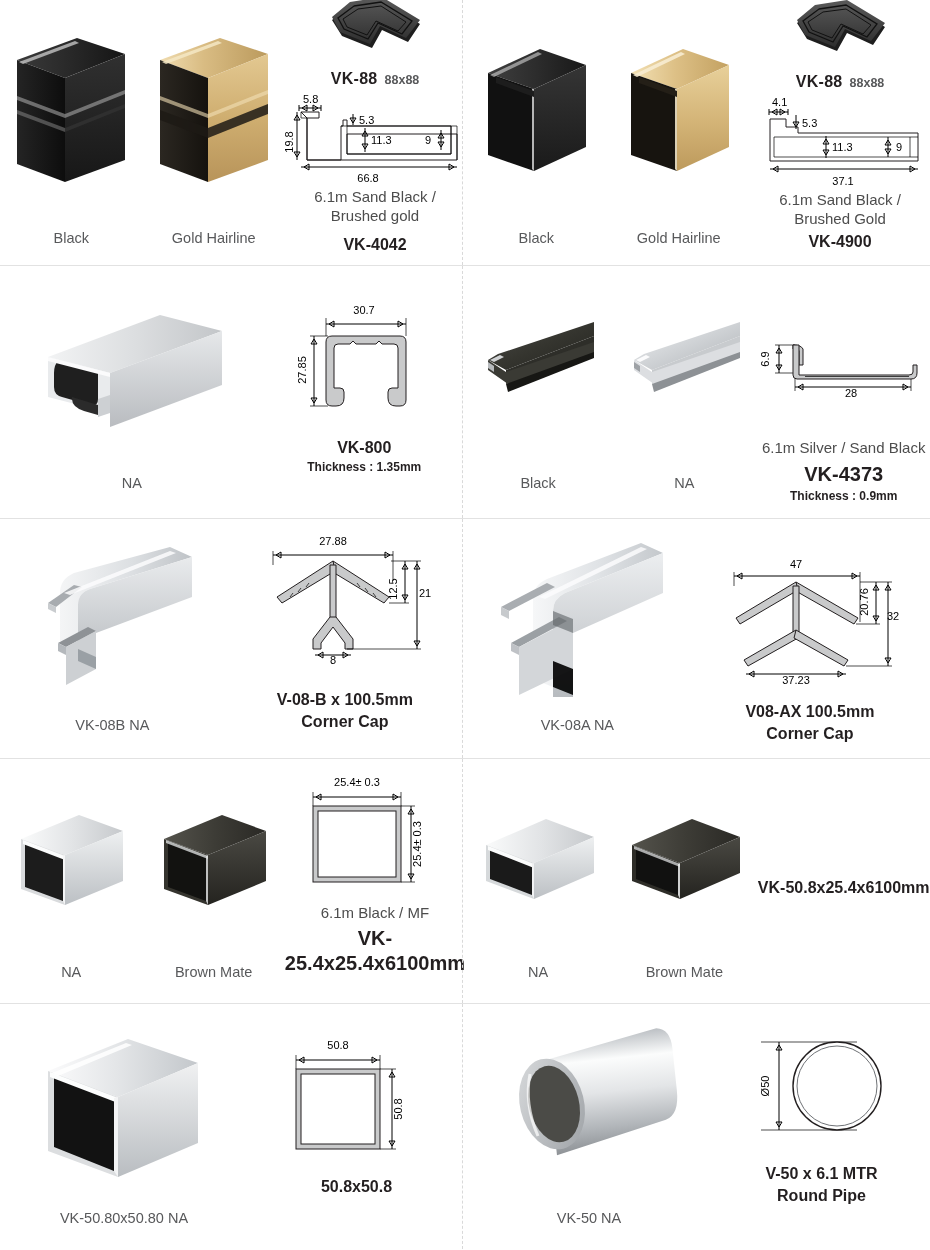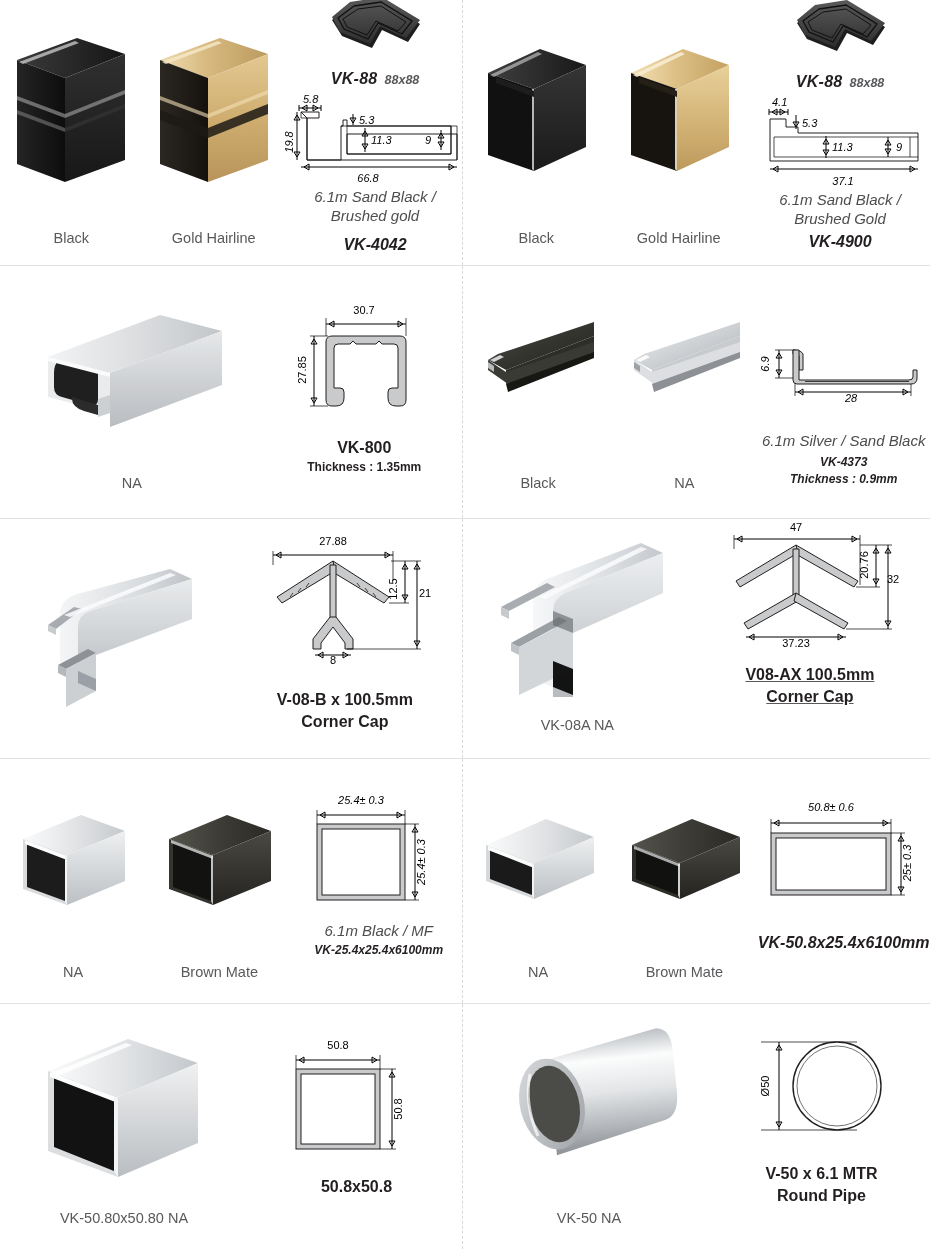--- a/index.html
+++ b/index.html
@@ -17,21 +17,21 @@
   .row{position:relative;width:930px;box-sizing:border-box;border-bottom:1px solid #e2e2e2;}
   .row:last-child{border-bottom:none;}
   .row-inner{display:flex;width:930px;height:100%;}
   .half{position:relative;width:465px;height:100%;}
   .vdiv{
     position:absolute;top:0;bottom:0;left:462px;width:0;
     border-left:1px dashed #d9d9d9;
   }
   .cells{display:flex;width:100%;height:100%;align-items:stretch;}
   .cell{flex:1;position:relative;display:flex;flex-direction:column;align-items:center;justify-content:flex-end;}
-  .cell.wide{flex:1.18;font-style:italic;}
+  .cell.wide{flex:1.18;}
   .art{flex:1;display:flex;align-items:center;justify-content:center;width:100%;}
   .caption{width:100%;text-align:center;line-height:1.25;}
   .cap-main{font-size:14.5px;color:#58595b;}
   .cap-bold{font-size:15px;font-weight:bold;color:#231f20;}
   .cap-small{font-size:15px;color:#4d4d4d;}
   .cap-thick{font-size:12px;font-weight:bold;color:#231f20;}
   .capblock{padding-bottom:18px;}
   .capblock > div + div{margin-top:2px;}
 
   
@@ -444,23 +444,23 @@
                 <path class="profileFill" d="M34,10 L34,40 Q34,44 38,44 L152,44 Q158,44 158,38 L158,30 L154,30 L154,37 Q154,40 150,40 L40,40 L40,10 Z"></path>
                 <path class="thin" d="M46,41.5 L150,41.5"></path>
 
                 <text class="dimtxt" x="92" y="62" text-anchor="middle">28</text>
                 <path class="dimline" d="M36,52 L152,52"></path>
                 <path class="dimline" d="M39,52 l5,-3 l0,6 Z" fill="#000"></path>
                 <path class="dimline" d="M149,52 l-5,-3 l0,6 Z" fill="#000"></path>
                 <path class="thin" d="M36,44 L36,56 M152,44 L152,56"></path>
               </svg>
             </div>
-            <div class="caption capblock" style="padding-bottom:14px;margin-top:22px;">
+            <div class="caption capblock" style="padding-bottom:14px;margin-top:34px;">
               <div class="cap-small">6.1m  Silver / Sand Black</div>
-              <div class="cap-bold" style="font-size:12px;margin-top:4px;">VK-4373</div>
+              <div class="cap-bold" style="font-size:20px;margin-top:4px;">VK-4373</div>
               <div class="cap-thick">Thickness : 0.9mm</div>
             </div>
           </div>
         </div>
       </div>
     </div>
   </div>
 </div>
 
 <div class="row" style="height:240px;">
@@ -485,20 +485,23 @@
               <path d="M48,56 Q48,42 62,36 L158,10 L180,20 L78,52 Q66,56 66,68 L66,112 L48,104 Z" fill="url(#cbTop)"></path>
               <path d="M66,68 Q66,56 78,52 L180,20 L180,60 L84,96 L84,132 L66,124 Z" fill="url(#cbFace)"></path>
               <polygon points="36,66 62,48 70,50 44,70" fill="#a8acb0"></polygon>
               <polygon points="36,66 44,70 44,76 36,72" fill="#c9cccf"></polygon>
               <polygon points="46,106 76,90 84,94 54,110" fill="#8e9296"></polygon>
               <polygon points="46,106 54,110 54,118 46,114" fill="#b4b8bc"></polygon>
               <polygon points="54,110 84,94 84,132 54,148" fill="#cdd0d3"></polygon>
               <polygon points="66,112 84,120 84,132 66,124" fill="#9aa0a5"></polygon>
               <polygon points="52,56 158,14 164,16 58,58" fill="#fcfcfd" opacity="0.85"></polygon>
             </svg>
+          </div>
+          <div class="caption capblock" style="padding-bottom:24px;">
+            <div class="cap-main">VK-08B NA</div>
           </div>
         </div>
 
         <div class="cell" style="flex:1.55;">
           <div class="stack" style="justify-content:center;">
             <div class="drawbox">
               <svg width="180" height="135" viewBox="0 0 180 135">
 
                 <text class="dimtxt" x="78" y="14" text-anchor="middle">27.88</text>
                 <path class="dimline" d="M18,24 L138,24"></path>
@@ -567,21 +570,21 @@
               <polygon points="62,60 164,10 170,12 68,62" fill="#fcfcfd" opacity="0.85"></polygon>
               <polygon points="76,74 96,82 96,96 76,88" fill="#5e6266" opacity="0.6"></polygon>
             </svg>
           </div>
           <div class="caption capblock" style="padding-bottom:24px;">
             <div class="cap-main">VK-08A NA</div>
           </div>
         </div>
 
         <div class="cell" style="flex:1.55;">
-          <div class="stack" style="justify-content:flex-start;text-decoration:underline;">
+          <div class="stack" style="justify-content:flex-end;">
             <div class="drawbox">
               <svg width="180" height="130" viewBox="0 0 180 130">
 
                 <text class="dimtxt" x="76" y="12" text-anchor="middle">47</text>
                 <path class="dimline" d="M14,20 L140,20"></path>
                 <path class="dimline" d="M17,20 l5,-3 l0,6 Z" fill="#000"></path>
                 <path class="dimline" d="M137,20 l-5,-3 l0,6 Z" fill="#000"></path>
                 <path class="thin" d="M14,16 L14,30 M140,16 L140,66"></path>
 
                 <path class="profileFill" d="M76,26 L138,62 L134,68 L74,34 Z"></path>
@@ -691,21 +694,21 @@
                 <rect x="23" y="39" width="78" height="66" fill="#ffffff" stroke="#231f20" stroke-width="1"></rect>
                 <text class="dimtxt" x="126" y="72" transform="rotate(-90 126 72)" text-anchor="middle">25.4± 0.3</text>
                 <path class="dimline" d="M116,34 L116,110"></path>
                 <path class="dimline" d="M116,37 l-3,5 l6,0 Z" fill="#000"></path>
                 <path class="dimline" d="M116,107 l-3,-5 l6,0 Z" fill="#000"></path>
                 <path class="thin" d="M106,34 L120,34 M106,110 L120,110"></path>
               </svg>
             </div>
             <div class="caption capblock" style="padding-bottom:14px;margin-top:12px;">
               <div class="cap-small">6.1m Black / MF</div>
-              <div class="cap-bold" style="font-size:12px;margin-top:3px;">VK-25.4x25.4x6100mm</div>
+              <div class="cap-bold" style="font-size:20px;margin-top:3px;">VK-25.4x25.4x6100mm</div>
             </div>
           </div>
         </div>
       </div>
       <div class="vdiv"></div>
     </div>
 
     <div class="half">
       <div class="cells">
         <div class="cell">
@@ -735,36 +738,20 @@
               <polygon points="56,61 58,60 58,96 56,92" fill="#eceeef" opacity="0.85"></polygon>
             </svg>
           </div>
           <div class="caption capblock" style="padding-bottom:22px;">
             <div class="cap-main">Brown Mate</div>
           </div>
         </div>
 
         <div class="cell wide">
           <div class="stack" style="justify-content:center;">
-            <div class="drawbox">
-              <svg width="165" height="110" viewBox="0 0 165 110">
-                <text class="dimtxt" x="70" y="16" text-anchor="middle">50.8± 0.6</text>
-                <path class="dimline" d="M10,28 L130,28"></path>
-                <path class="dimline" d="M13,28 l5,-3 l0,6 Z" fill="#000"></path>
-                <path class="dimline" d="M127,28 l-5,-3 l0,6 Z" fill="#000"></path>
-                <path class="thin" d="M10,24 L10,38 M130,24 L130,38"></path>
-                <rect class="profileFill" x="10" y="38" width="120" height="62"></rect>
-                <rect x="15" y="43" width="110" height="52" fill="#ffffff" stroke="#231f20" stroke-width="1"></rect>
-                <text class="dimtxt" x="150" y="68" transform="rotate(-90 150 68)" text-anchor="middle">25± 0.3</text>
-                <path class="dimline" d="M140,38 L140,100"></path>
-                <path class="dimline" d="M140,41 l-3,5 l6,0 Z" fill="#000"></path>
-                <path class="dimline" d="M140,97 l-3,-5 l6,0 Z" fill="#000"></path>
-                <path class="thin" d="M130,38 L144,38 M130,100 L144,100"></path>
-              </svg>
-            </div>
             <div class="caption capblock" style="padding-bottom:14px;margin-top:26px;">
               <div class="cap-small"></div>
               <div class="cap-bold" style="font-size:16px;">VK-50.8x25.4x6100mm</div>
             </div>
           </div>
         </div>
       </div>
     </div>
   </div>
 </div>

